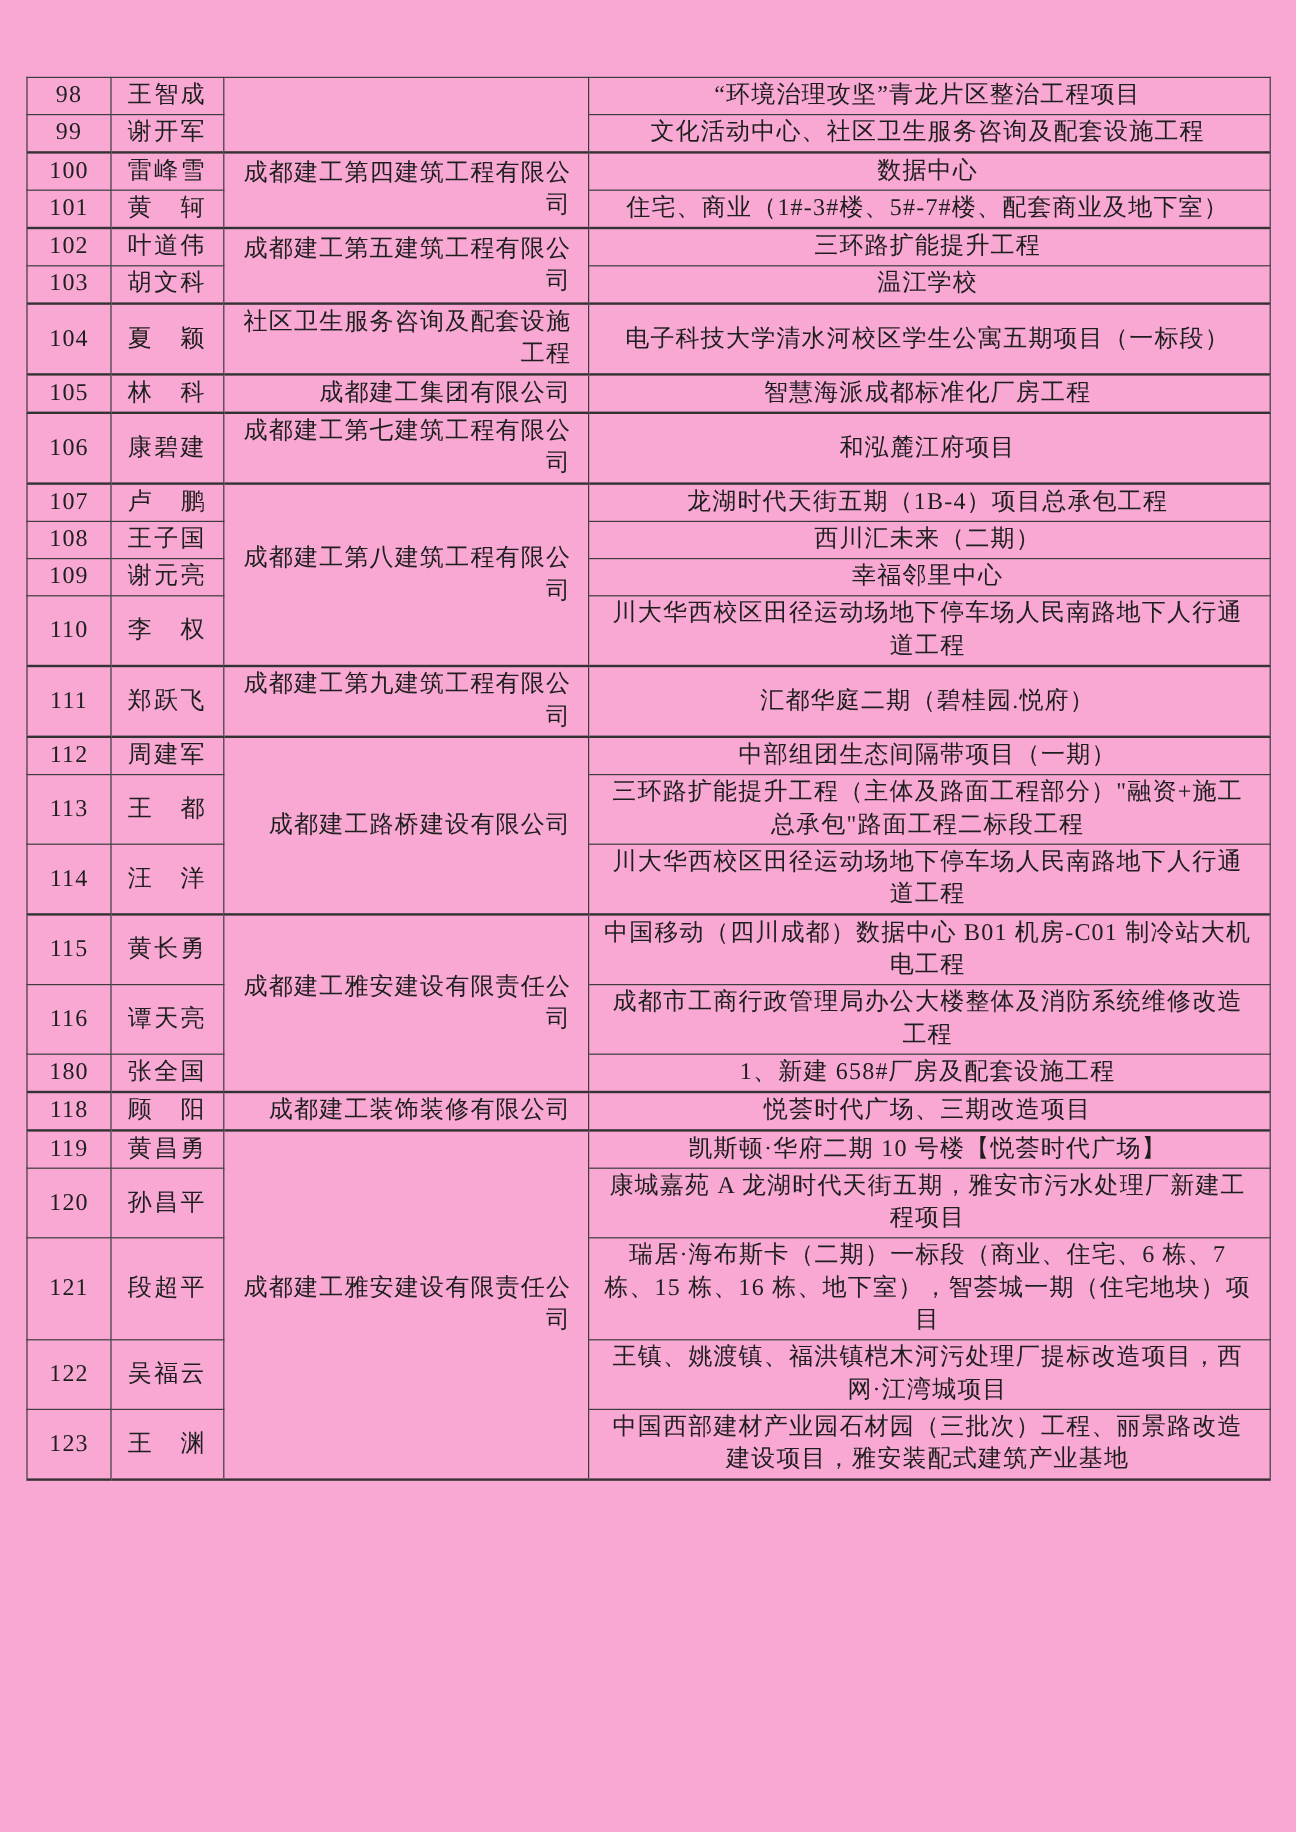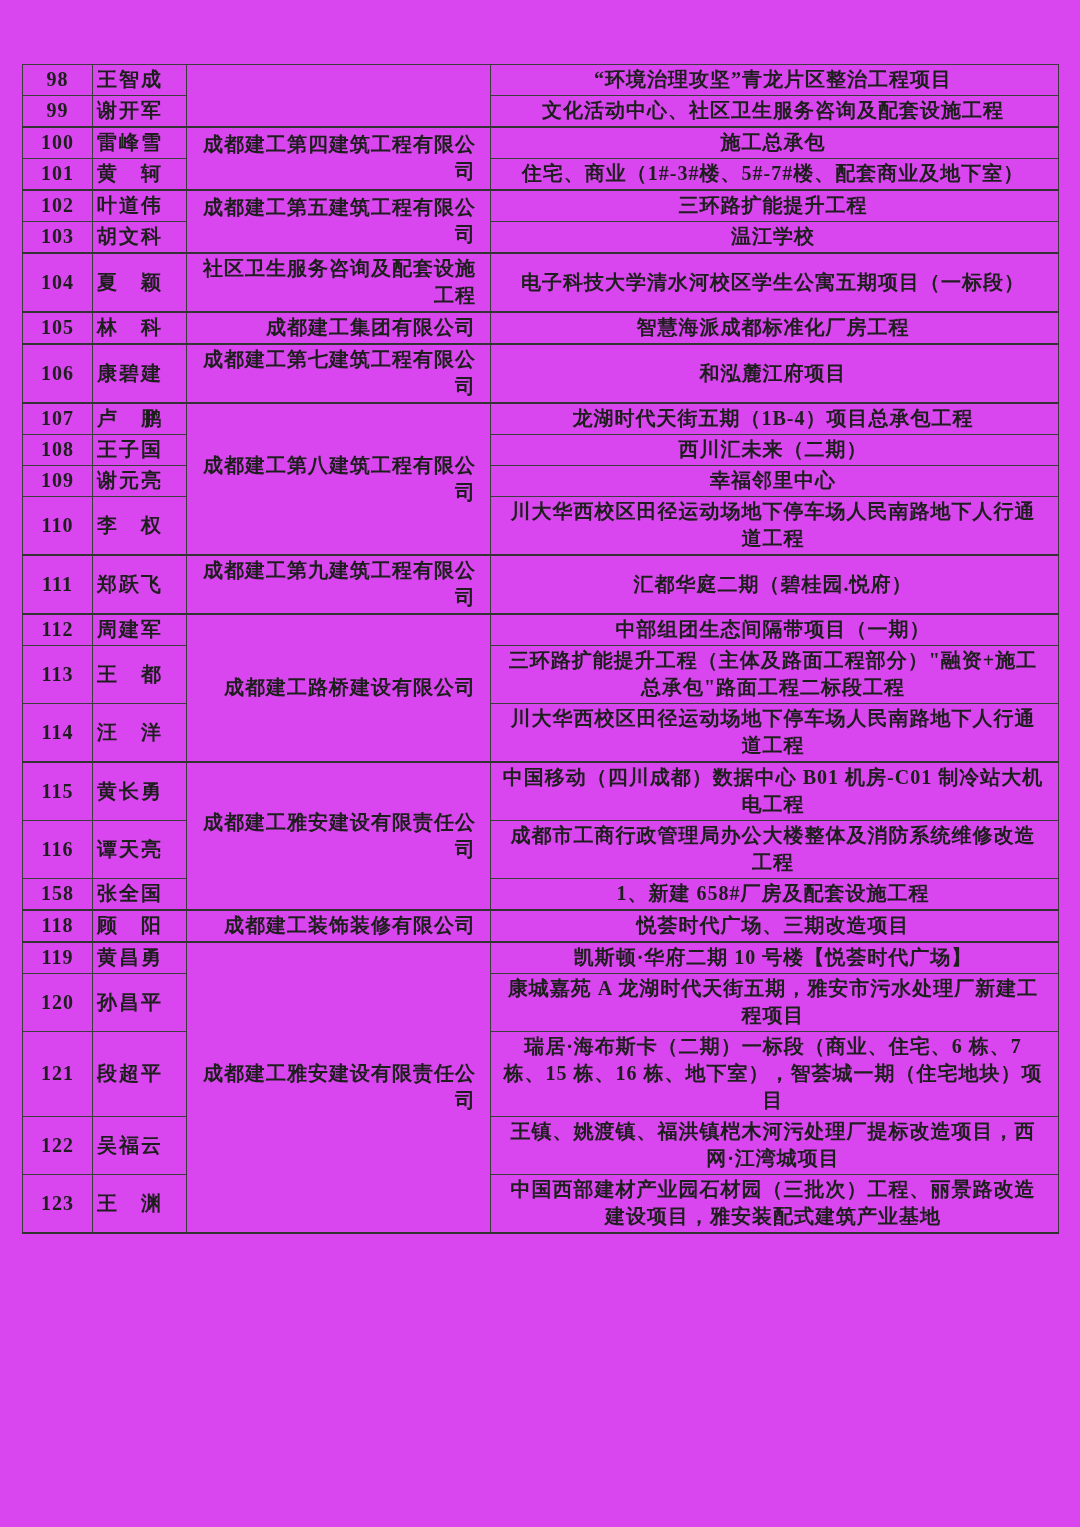--- a/index.html
+++ b/index.html
@@ -10,22 +10,21 @@
     width: 1080px;
     height: 1527px;
     background: #ffffff;
     position: relative;
     font-family: "Liberation Serif", "DejaVu Serif", serif;
     color: #1e1e1e;
   }
   .page {
     position: absolute;
     inset: 0;
-    background: #d946ef;
-    font-weight: bold;
+    background: #f9a8d4;
   }
   table.roster {
     position: absolute;
     left: 22px;
     top: 64px;
     width: 1036px;
     border-collapse: collapse;
     table-layout: fixed;
   }
   td {
@@ -34,21 +33,21 @@
     font-size: 20px;
     line-height: 27px;
     letter-spacing: 1px;
     overflow: hidden;
   }
   td.no {
     text-align: center;
     padding: 1px 2px 2px;
   }
   td.name {
-    text-align: left;
+    text-align: center;
     letter-spacing: 2px;
     padding: 1px 4px 2px;
   }
   td.company {
     text-align: right;
     padding: 1px 14px 2px 13px;
   }
   td.project {
     text-align: center;
     padding: 1px 13px 2px 10px;
@@ -78,21 +77,21 @@
         </tr>
         <tr>
           <td class="no group-end">99</td>
           <td class="name group-end">谢开军</td>
           <td class="project group-end">文化活动中心、社区卫生服务咨询及配套设施工程</td>
         </tr>
         <tr>
           <td class="no">100</td>
           <td class="name">雷峰雪</td>
           <td class="company group-end" rowspan="2">成都建工第四建筑工程有限公司</td>
-          <td class="project">施工总承包</td>
+          <td class="project">数据中心</td>
         </tr>
         <tr>
           <td class="no group-end">101</td>
           <td class="name group-end">黄　轲</td>
           <td class="project group-end">住宅、商业（1#-3#楼、5#-7#楼、配套商业及地下室）</td>
         </tr>
         <tr>
           <td class="no">102</td>
           <td class="name">叶道伟</td>
           <td class="company group-end" rowspan="2">成都建工第五建筑工程有限公司</td>
@@ -169,21 +168,21 @@
           <td class="name">黄长勇</td>
           <td class="company group-end" rowspan="3">成都建工雅安建设有限责任公司</td>
           <td class="project">中国移动（四川成都）数据中心 B01 机房-C01 制冷站大机电工程</td>
         </tr>
         <tr>
           <td class="no">116</td>
           <td class="name">谭天亮</td>
           <td class="project">成都市工商行政管理局办公大楼整体及消防系统维修改造工程</td>
         </tr>
         <tr>
-          <td class="no group-end">158</td>
+          <td class="no group-end">180</td>
           <td class="name group-end">张全国</td>
           <td class="project group-end">1、新建 658#厂房及配套设施工程</td>
         </tr>
         <tr>
           <td class="no group-end">118</td>
           <td class="name group-end">顾　阳</td>
           <td class="company group-end group-end" rowspan="1">成都建工装饰装修有限公司</td>
           <td class="project group-end">悦荟时代广场、三期改造项目</td>
         </tr>
         <tr>

